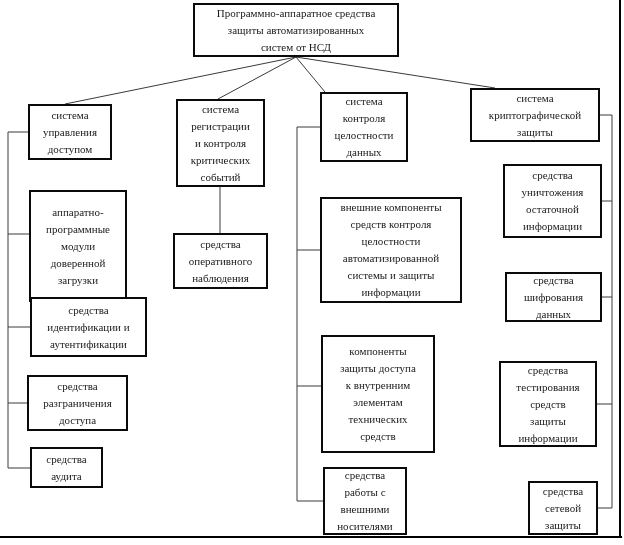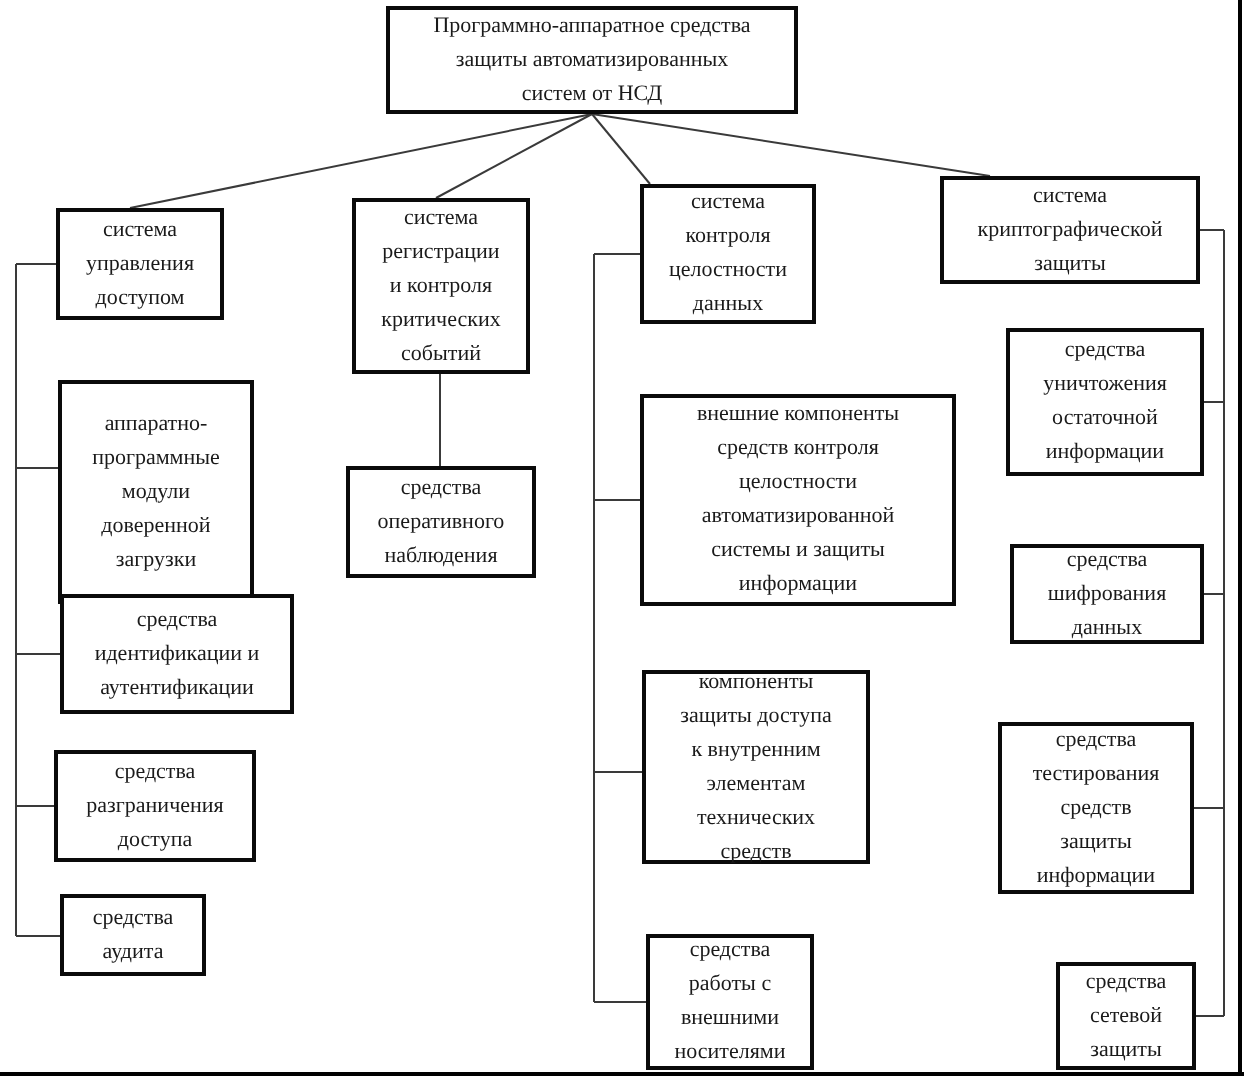--- a/index.html
+++ b/index.html
@@ -28,22 +28,22 @@
   }
   #n-root {left:193px; top:3px;   width:206px; height:54px;}
   #n-c1h  {left:28px;  top:104px; width:84px;  height:56px;}
   #n-c1a  {left:29px;  top:190px; width:98px;  height:112px;}
   #n-c1b  {left:30px;  top:297px; width:117px; height:60px;}
   #n-c1c  {left:27px;  top:375px; width:101px; height:56px;}
   #n-c1d  {left:30px;  top:447px; width:73px;  height:41px;}
   #n-c2h  {left:176px; top:99px;  width:89px;  height:88px;}
   #n-c2a  {left:173px; top:233px; width:95px;  height:56px;}
   #n-c3h  {left:320px; top:92px;  width:88px;  height:70px;}
-  #n-c3a  {left:320px; top:197px; width:158px; height:106px;}
-  #n-c3b  {left:321px; top:335px; width:114px; height:97px;text-align:center;}
+  #n-c3a  {left:320px; top:197px; width:142px; height:106px;}
+  #n-c3b  {left:321px; top:335px; width:114px; height:118px;text-align:center;}
   #n-c3c  {left:323px; top:467px; width:84px;  height:68px;}
   #n-c4h  {left:470px; top:88px;  width:130px; height:54px;}
   #n-c4a  {left:503px; top:164px; width:99px;  height:74px;}
   #n-c4b  {left:505px; top:272px; width:97px;  height:50px;}
   #n-c4c  {left:499px; top:361px; width:98px;  height:86px;}
   #n-c4d  {left:528px; top:481px; width:70px;  height:54px;}
 </style>
 </head>
 <body>
 

